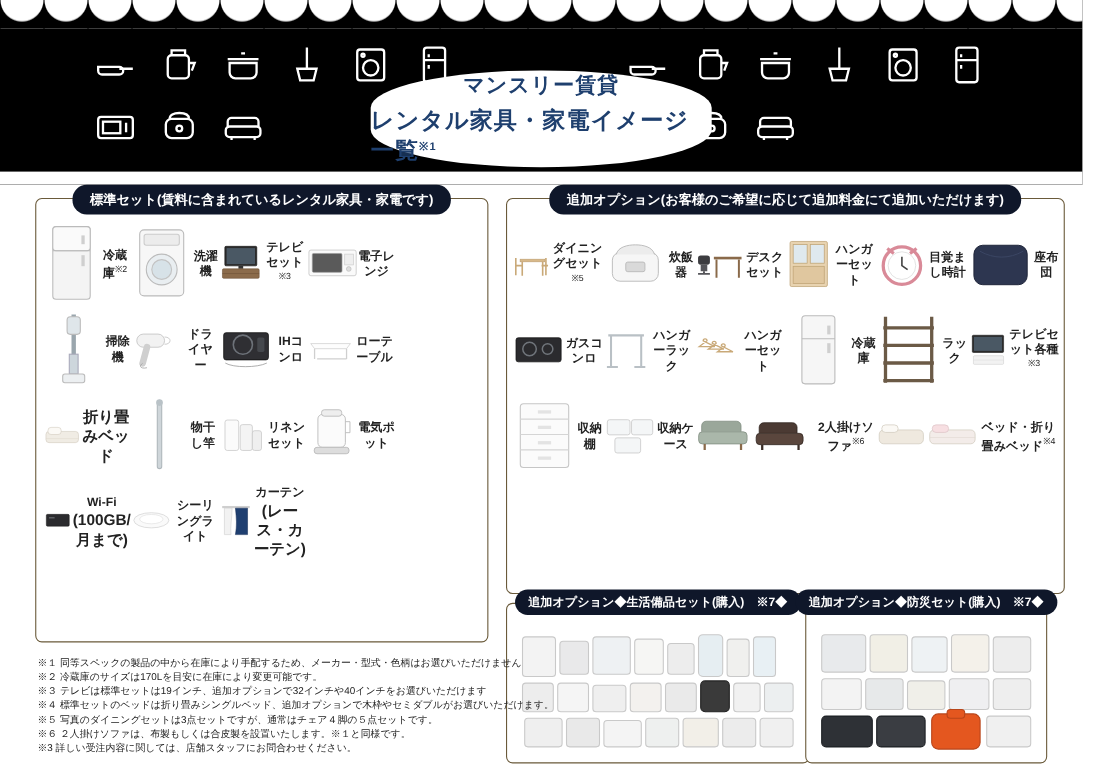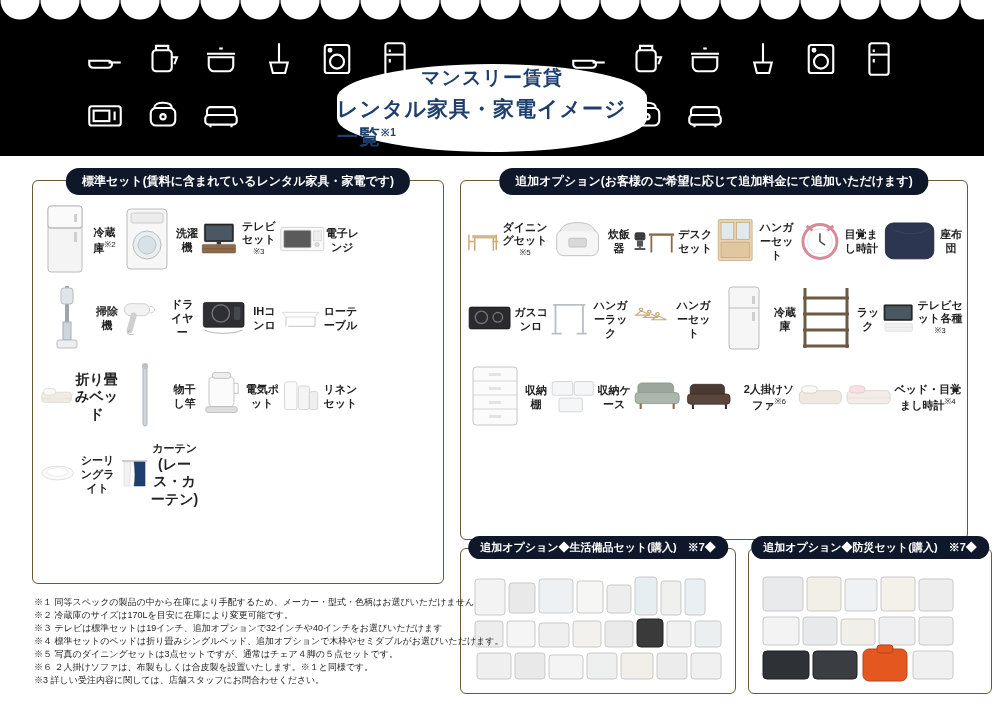--- a/index.html
+++ b/index.html
@@ -84,21 +84,21 @@
   #standard-panel .thumb { width:78px; height:72px; }
 
   
   #optional-panel { left:460px; top:180px; width:508px; height:360px; }
   #optional-panel .grid { padding:22px 4px 0 4px; }
   #optional-panel .cell { width:83px; margin-bottom:4px; }
   #optional-panel .thumb { width:82px; height:74px; }
 
   
   #living-panel { left:460px; top:548px; width:276px; height:146px; }
-  #disaster-panel { left:748px; top:548px; width:244px; height:146px; }
+  #disaster-panel { left:732px; top:548px; width:220px; height:146px; }
   .photo-fill { position:absolute; left:8px; top:22px; right:8px; bottom:8px; }
 
   
   #notes { position:absolute; left:34px; top:596px; width:412px; font-size:9px; color:#222; line-height:1.45; }
   #notes div { white-space:nowrap; }
 </style>
 </head>
 <body>
 
 <div class="banner">
@@ -397,41 +397,53 @@
         <svg width="30" height="70" viewBox="0 0 30 70">
             <rect x="13" y="4" width="4" height="62" rx="2" fill="#cfd6da" stroke="#b0b8bd"></rect>
             <circle cx="15" cy="6" r="3" fill="#b9c2c7"></circle>
           </svg>
       </div>
       <div class="cap"><span>物干し竿</span></div>
     </div>
 
     <div class="cell">
       <div class="thumb">
+        <svg width="62" height="58" viewBox="0 0 62 58">
+            <rect x="8" y="10" width="18" height="40" rx="3" fill="#fbfbfb" stroke="#c8c8c8"></rect>
+            <rect x="28" y="16" width="16" height="34" rx="3" fill="#f4f4f4" stroke="#c8c8c8"></rect>
+            <rect x="44" y="24" width="12" height="26" rx="3" fill="#efefef" stroke="#c8c8c8"></rect>
+          </svg>
+      </div>
+      <div class="cap"><span>リネンセット</span></div>
+    </div>
+
+    <div class="cell">
+      <div class="thumb">
         <svg width="56" height="64" viewBox="0 0 56 64">
             <rect x="12" y="10" width="30" height="36" rx="5" fill="#fbfbfb" stroke="#bbb"></rect>
             <rect x="16" y="5" width="22" height="7" rx="3" fill="#eee" stroke="#bbb"></rect>
             <rect x="8" y="46" width="38" height="7" rx="3" fill="#ddd" stroke="#bbb"></rect>
             <path d="M42 18h5v12h-5" fill="none" stroke="#bbb"></path>
           </svg>
       </div>
       <div class="cap"><span>電気ポット</span></div>
     </div>
 
     <div class="cell">
       <div class="thumb">
-        <svg width="62" height="58" viewBox="0 0 62 58">
-            <rect x="8" y="10" width="18" height="40" rx="3" fill="#fbfbfb" stroke="#c8c8c8"></rect>
-            <rect x="28" y="16" width="16" height="34" rx="3" fill="#f4f4f4" stroke="#c8c8c8"></rect>
-            <rect x="44" y="24" width="12" height="26" rx="3" fill="#efefef" stroke="#c8c8c8"></rect>
-          </svg>
-      </div>
-      <div class="cap"><span>リネンセット</span></div>
-    </div>
-
+        <svg width="70" height="48" viewBox="0 0 70 48">
+            <rect x="8" y="10" width="54" height="28" rx="3" fill="#2b2b2e" stroke="#111"></rect>
+            <rect x="14" y="16" width="14" height="4" rx="2" fill="#5c5f63"></rect>
+          </svg>
+      </div>
+      <div class="cap">
+        <span>Wi-Fi</span>
+        <span class="sub">(100GB/月まで)</span>
+      </div>
+    </div>
 
     <div class="cell">
       <div class="thumb">
         <svg width="70" height="44" viewBox="0 0 70 44">
             <ellipse cx="35" cy="22" rx="30" ry="13" fill="#fafafa" stroke="#c8c8c8"></ellipse>
             <ellipse cx="35" cy="20" rx="20" ry="8" fill="#fff" stroke="#ddd"></ellipse>
           </svg>
       </div>
       <div class="cap"><span>シーリングライト</span></div>
     </div>
@@ -647,21 +659,21 @@
     <div class="cell" style="width:166px">
       <div class="thumb" style="width:166px">
         <svg width="160" height="62" viewBox="0 0 160 62">
             <rect x="4" y="22" width="70" height="22" rx="7" fill="#efe9df" stroke="#cbc4b6"></rect>
             <rect x="8" y="14" width="26" height="12" rx="6" fill="#fbf9f5" stroke="#cbc4b6"></rect>
             <rect x="84" y="22" width="72" height="22" rx="7" fill="#f3ece9" stroke="#cbc4b6"></rect>
             <rect x="88" y="14" width="26" height="12" rx="6" fill="#f7dfe2" stroke="#d8bfc3"></rect>
             <path d="M84 34h72" stroke="#e0d8d2"></path>
           </svg>
       </div>
-      <div class="cap"><span>ベッド・目覚まし時計</span><sup>※4</sup></div>
+      <div class="cap"><span>ベッド・折り畳みベッド</span><sup>※4</sup></div>
     </div>
 
   </div>
 </div>
 
 <div class="panel" id="living-panel">
   <div class="panel-head sm">追加オプション◆生活備品セット(購入)　※7◆</div>
   <div class="photo-fill">
     <svg width="260" height="116" viewBox="0 0 260 116" preserveAspectRatio="none">
       <rect width="260" height="116" fill="#ffffff"></rect>

